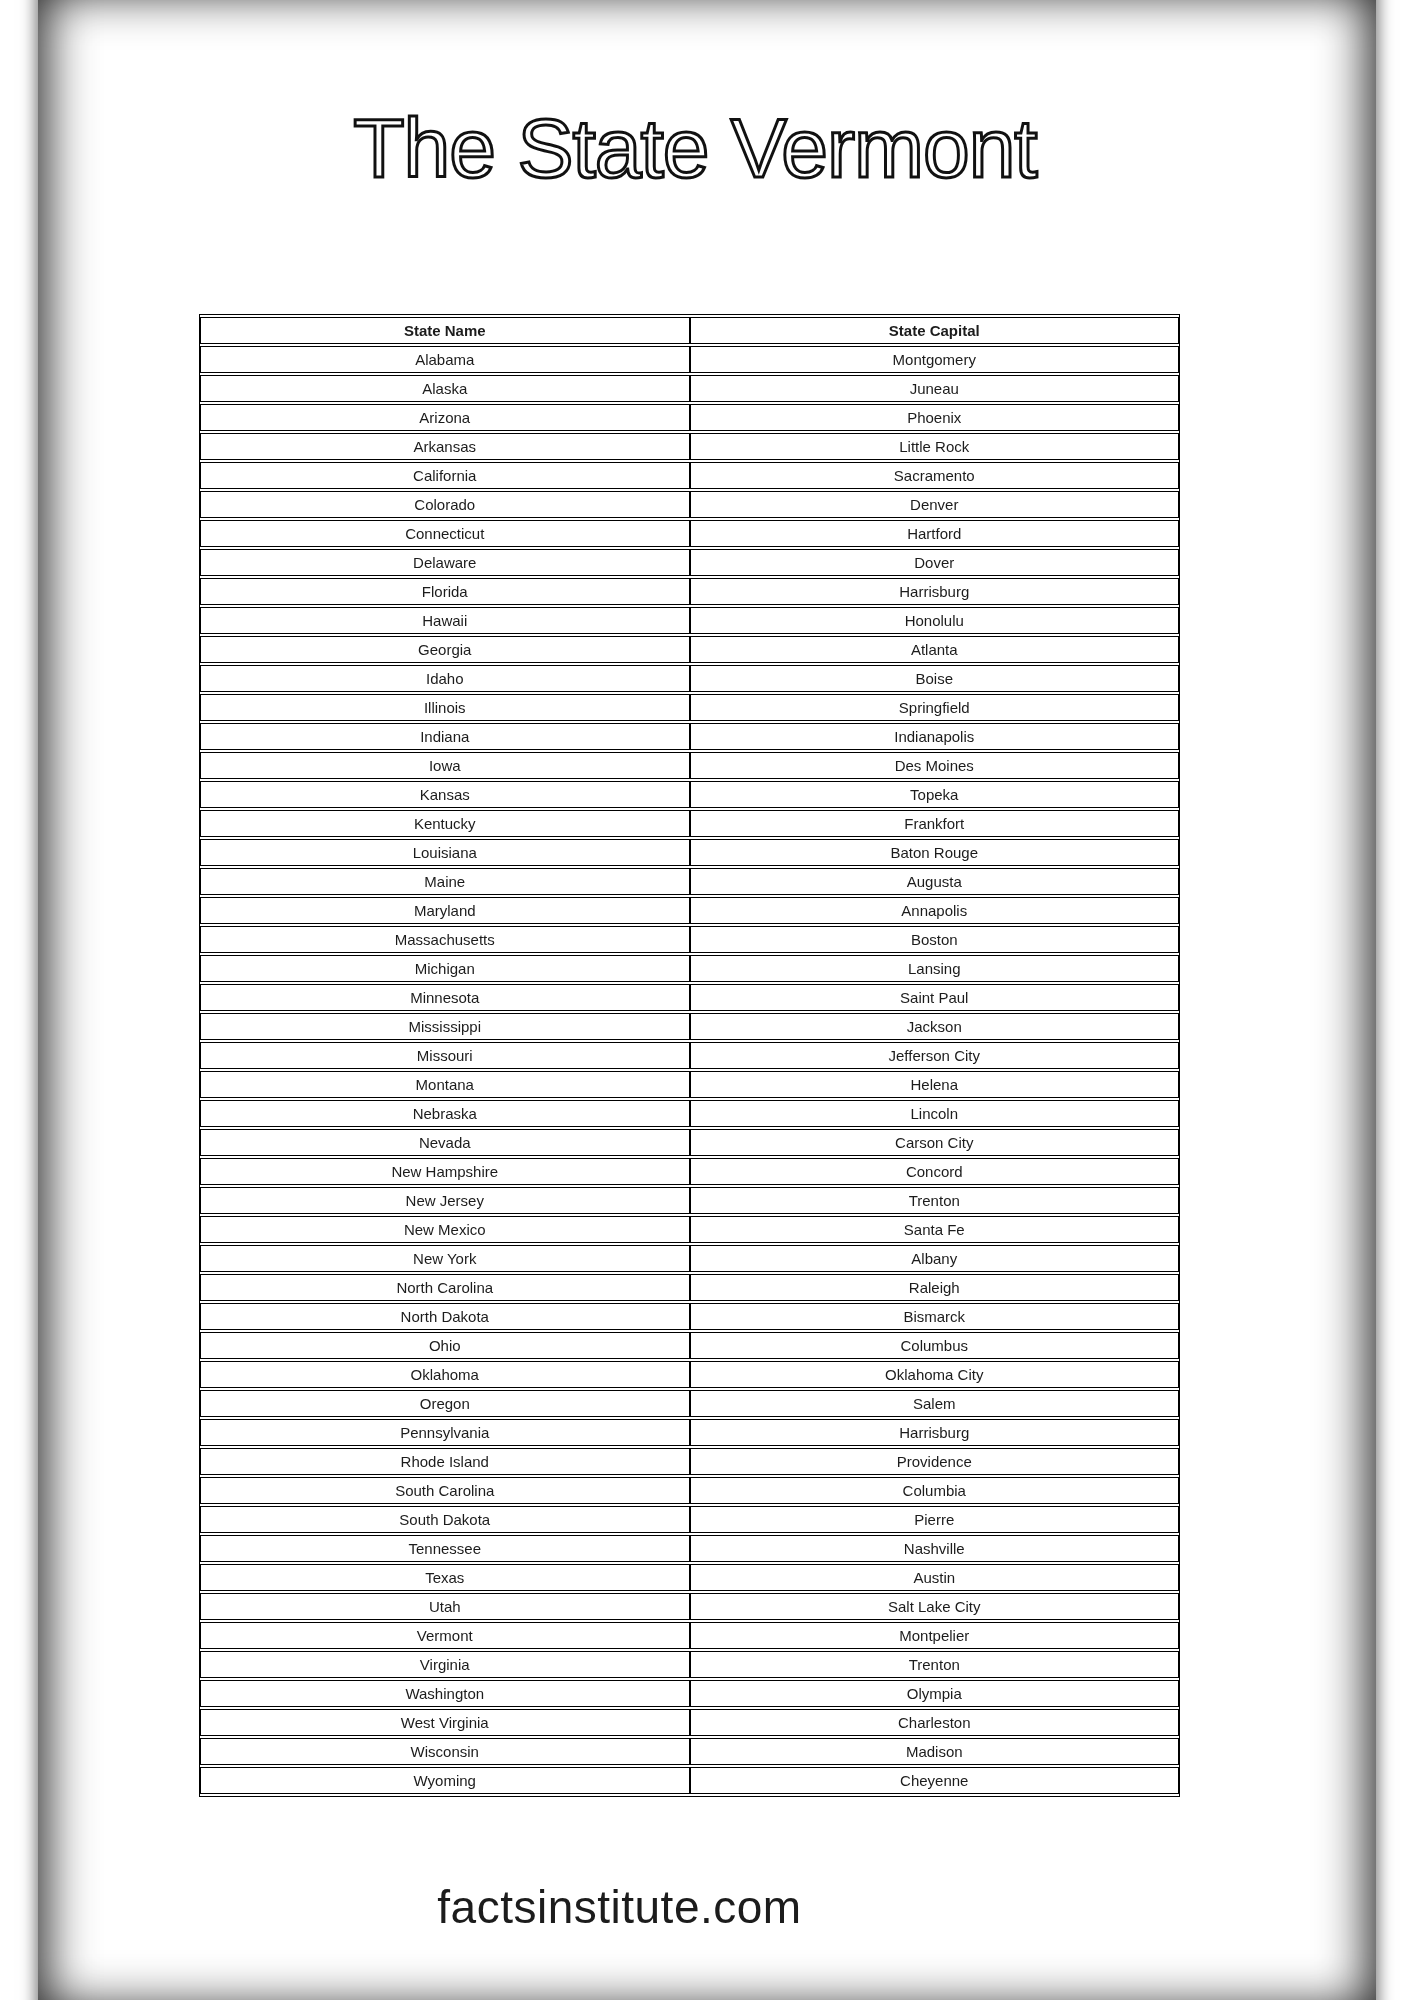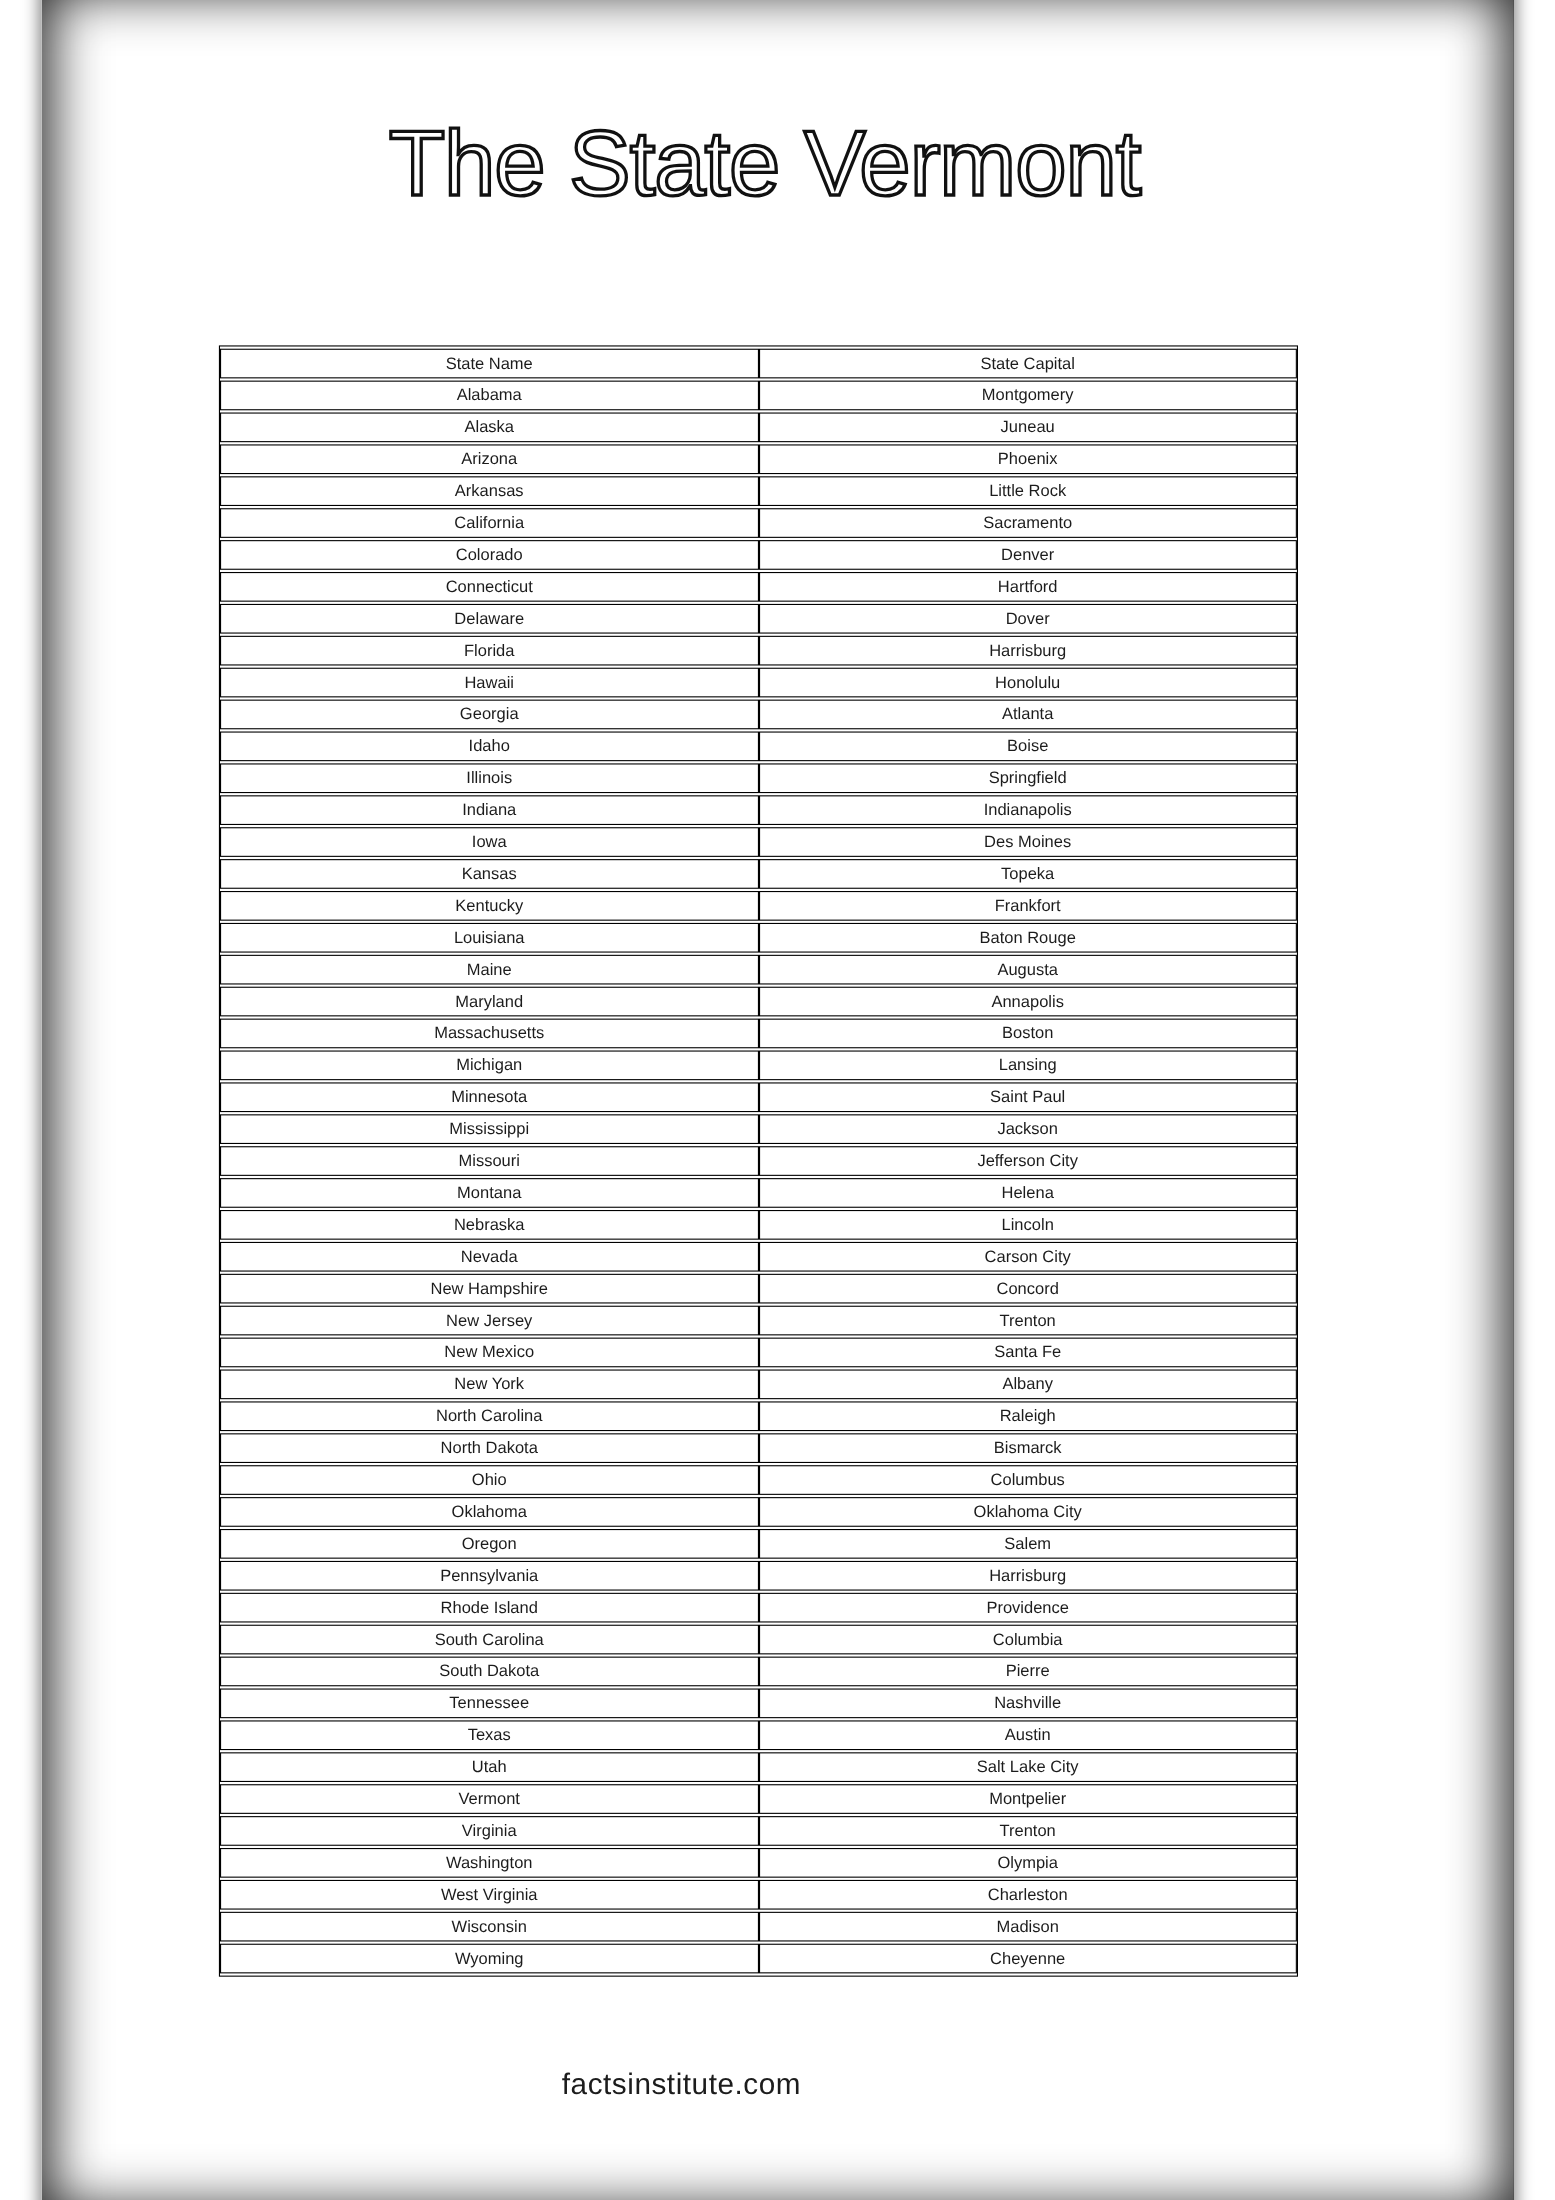--- a/index.html
+++ b/index.html
@@ -35,26 +35,26 @@
     border:1px solid var(--line);
     table-layout:fixed;background:#ffffff;
   }
   .capitals-table th,.capitals-table td{
     border:1px solid var(--line);
     height:25px;line-height:25px;padding:0;
     text-align:center;vertical-align:middle;
     font-size:15px;color:var(--ink);
     white-space:nowrap;overflow:hidden;
   }
-  .capitals-table th{font-weight:normal;}
+  .capitals-table th{font-weight:bold;}
   .capitals-table td{font-weight:normal;}
   .footer{
     position:absolute;top:1880px;left:0;width:1239px;
     text-align:center;
-    font-size:27px;color:var(--ink);letter-spacing:0.5px;
+    font-size:46px;color:var(--ink);letter-spacing:0.5px;
   }
 </style>
 </head>
 <body>
 
 <div class="page"></div>
 
 <h1 class="title">The State Vermont</h1>
 
 <table class="capitals-table">

